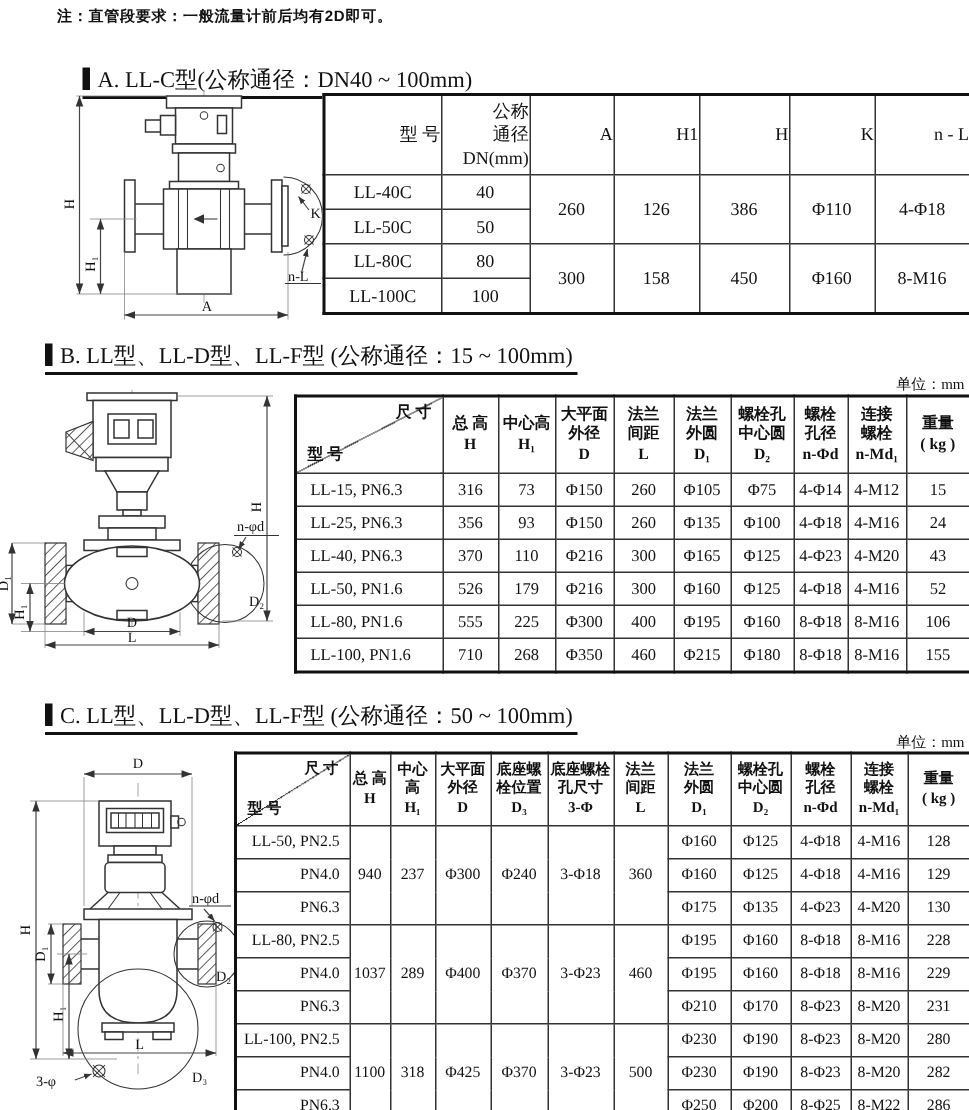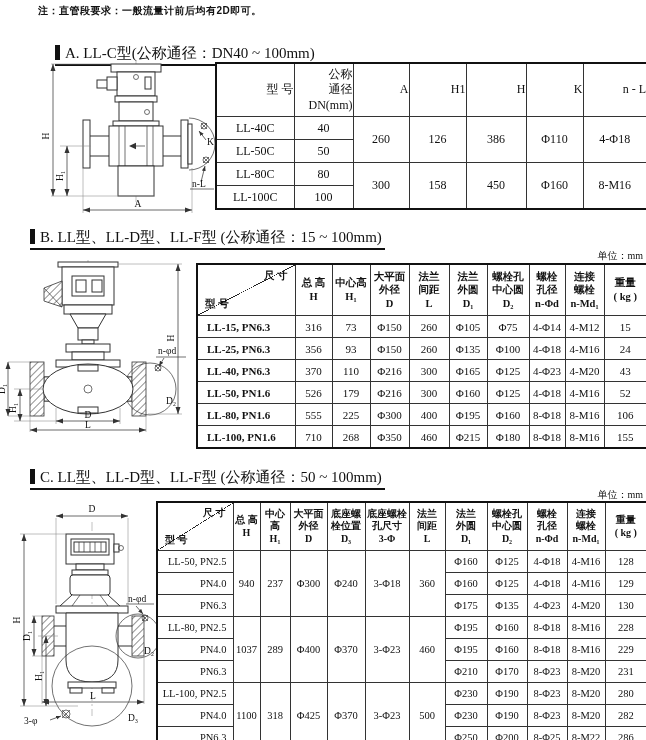--- a/index.html
+++ b/index.html
@@ -17,21 +17,21 @@
         border:2px solid #111;background:#fff;}
   th,td{border:1px solid #333;text-align:center;vertical-align:middle;
         padding:0;overflow:hidden;}
   th{white-space:pre-line;}
   .tblA{left:215px;top:62px;width:431px;font-size:12px;}
   .tblA th{height:52px;font-weight:normal;line-height:1.3;text-align:right;}
   .tblA td{height:22px;}
   .tblB{left:196px;top:263px;width:450px;font-size:11px;}
   .tblB th{height:50px;font-weight:bold;font-size:10.5px;line-height:1.3;}
   .tblB td{height:21px;}
-  .tblB td.m{text-align:left;padding-left:9px;font-weight:bold;}
+  .tblB td.m{text-align:left;padding-left:9px;}
   .tblC{left:156px;top:501px;width:490px;font-size:10.5px;}
   .tblC th{height:47px;font-weight:bold;font-size:10px;line-height:1.25;}
   .tblC td{height:21px;}
   .tblC td.m{text-align:right;padding-right:6px;}
   th.corner{position:relative;
     background:linear-gradient(to bottom right,transparent 49.6%,#222 49.6%,#222 50.4%,transparent 50.4%);}
   th.corner .tr{position:absolute;top:4px;right:7px;}
   th.corner .bl{position:absolute;bottom:4px;left:7px;}
   svg{position:absolute;}
   svg text{font-size:9.5px;font-family:"Liberation Serif","DejaVu Serif",serif;fill:#111;}

